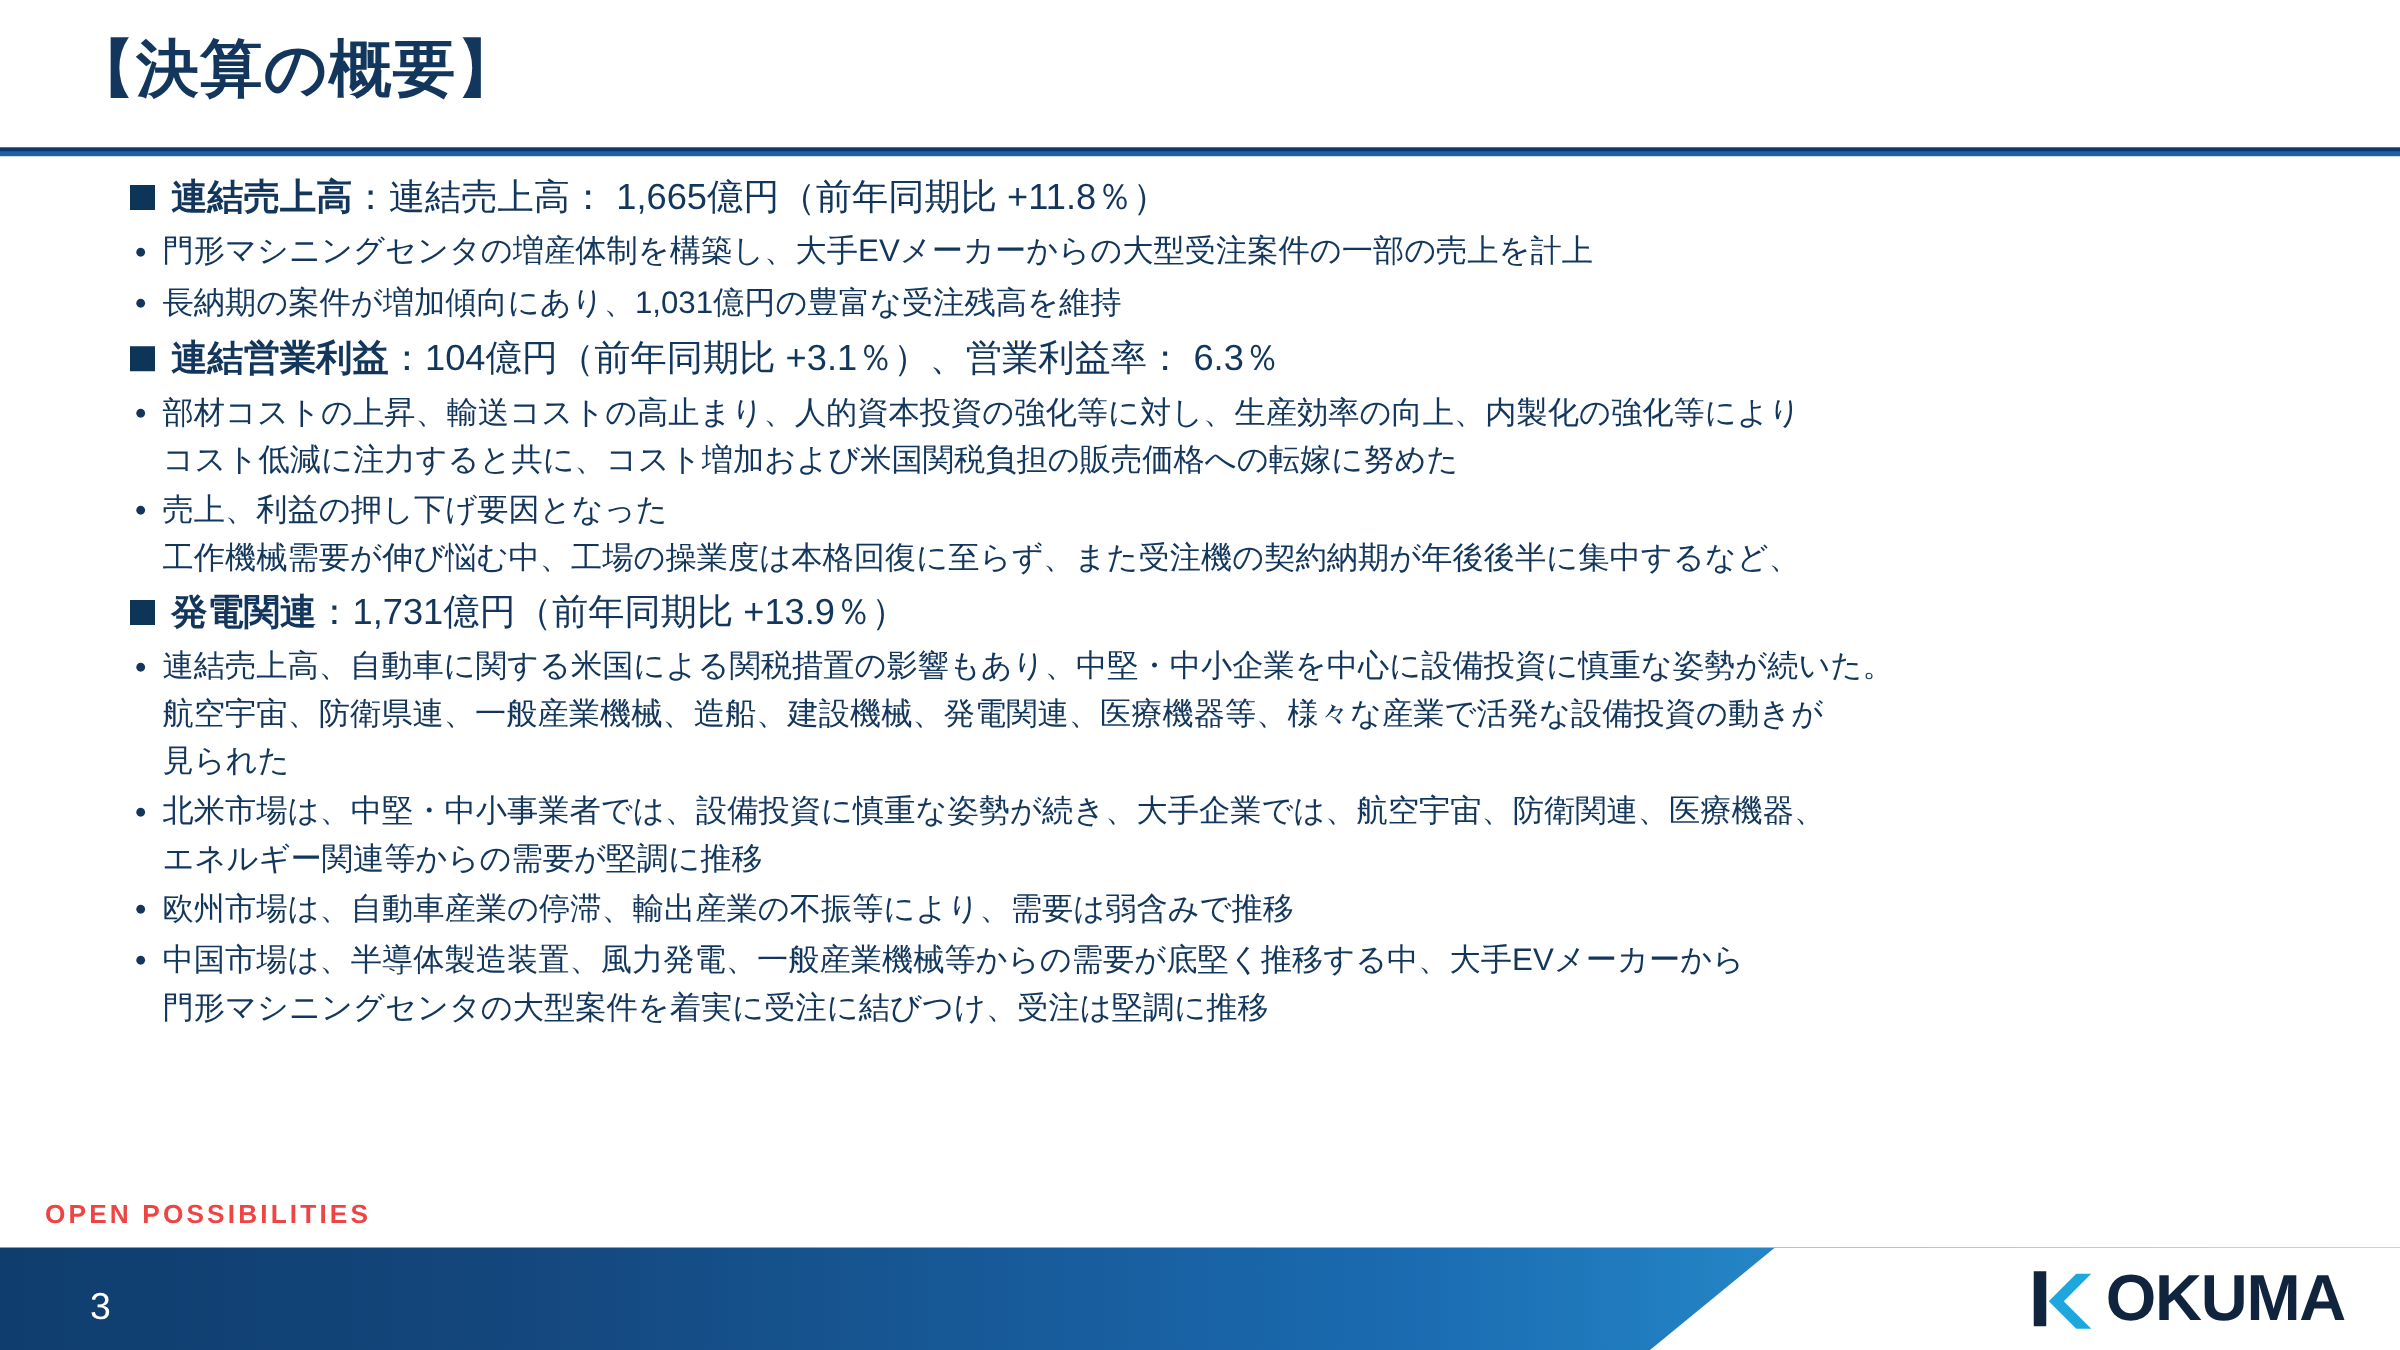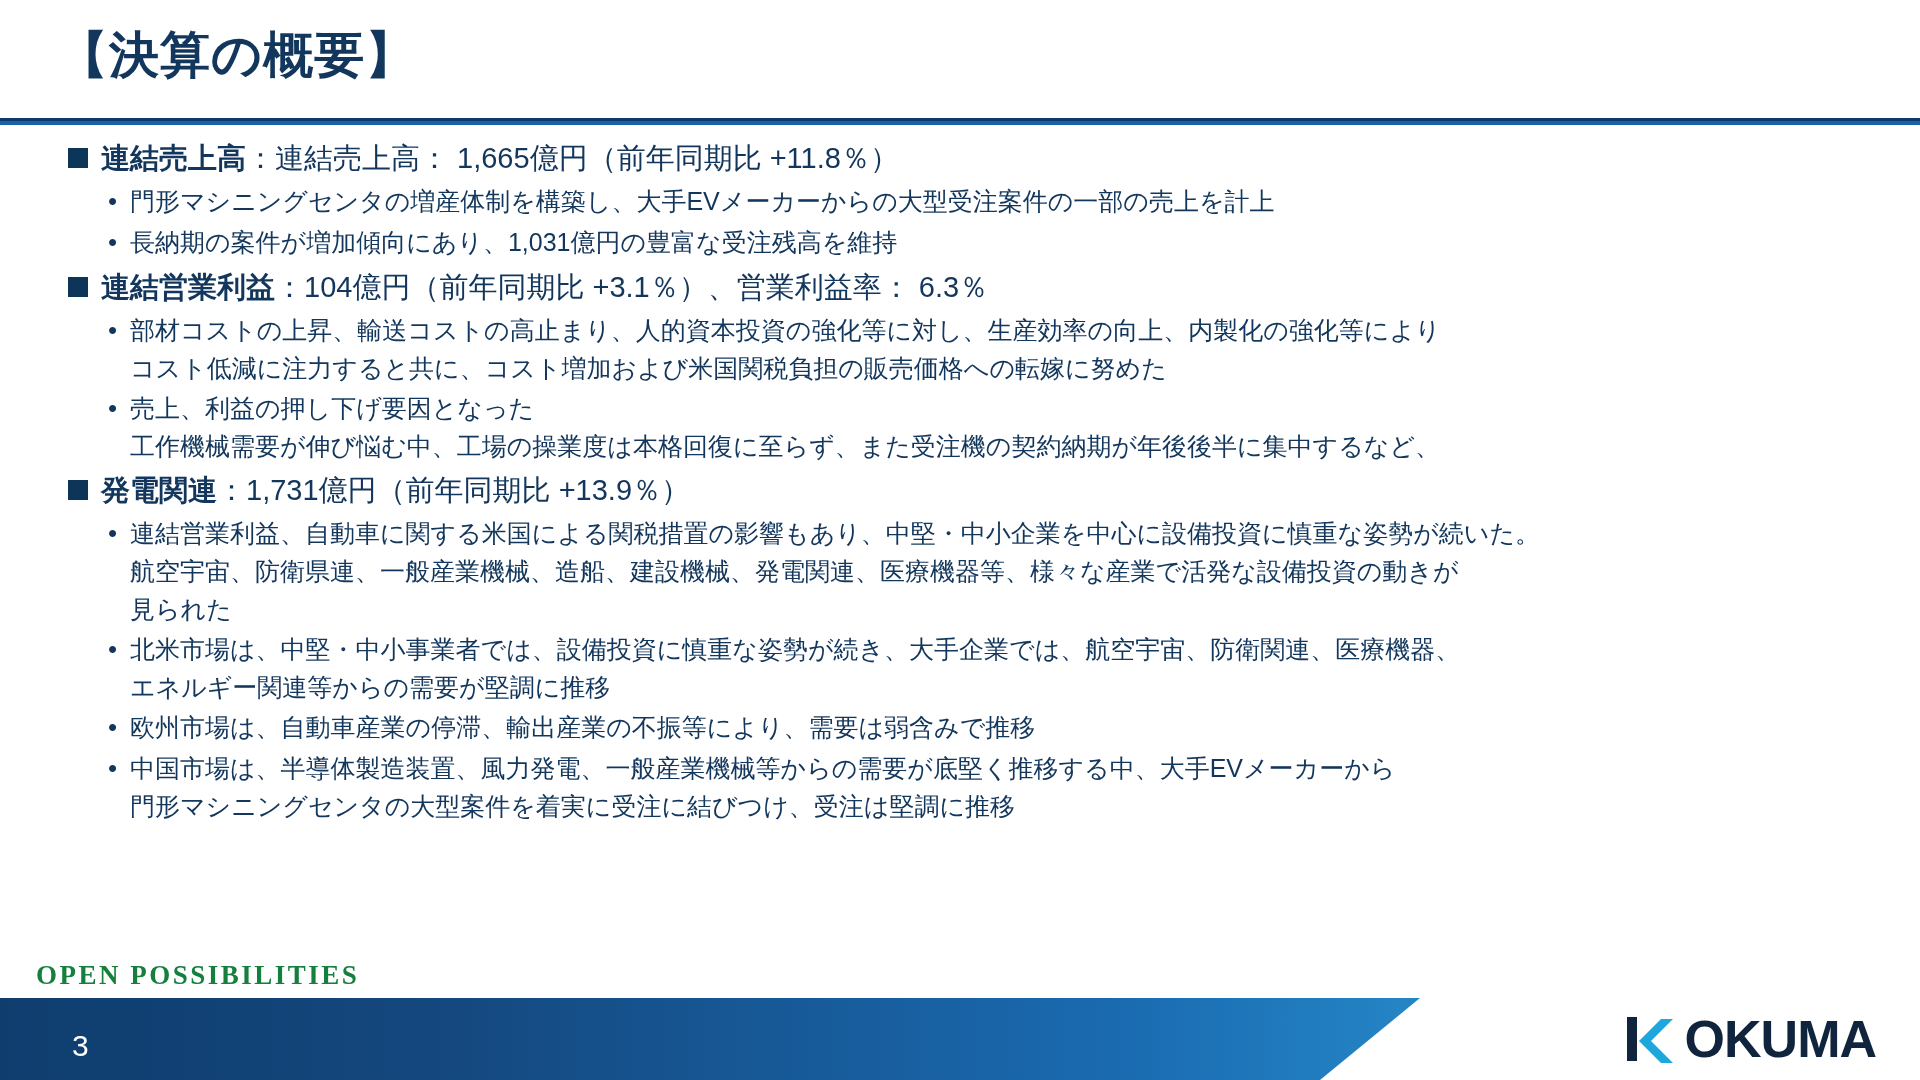--- a/index.html
+++ b/index.html
@@ -62,21 +62,21 @@
     left: 0;
     top: 133px;
     width: 1920px;
   }
   .section {
     margin-bottom: 2px;
   }
   .section-head {
     display: flex;
     align-items: flex-start;
-    padding-left: 68px;
+    padding-left: 104px;
     margin-bottom: 3px;
     margin-top: 5px;
   }
   .sq-bullet {
     display: inline-block;
     width: 20px;
     height: 20px;
     background: #0d3558;
     margin-right: 13px;
     margin-top: 10px;
@@ -116,25 +116,25 @@
   .bullet-text .ln {
     display: block;
     white-space: nowrap;
   }
 
   
   .tagline {
     position: absolute;
     left: 36px;
     top: 960px;
-    font-size: 27px;
+    font-size: 21px;
     font-weight: bold;
     letter-spacing: 2.5px;
-    color: #15803d;
-    font-family: Liberation Serif, serif;
+    color: #ef4444;
+    font-family: Liberation Sans, sans-serif;
   }
   .footer-bar {
     position: absolute;
     left: 0;
     bottom: 0;
     width: 1920px;
     height: 82px;
     background: linear-gradient(to right, #0f3d6e 0%, #14477d 22%, #1a6ab0 58%, #2c9ad6 86%, #3fb2e4 100%);
   }
   .footer-white-wedge {
@@ -234,21 +234,21 @@
       </div>
       <div class="section">
         <div class="section-head">
           <span class="sq-bullet"></span>
           <span class="section-head-text"><span class="lead">発電関連</span><span class="rest">：1,731億円（前年同期比 +13.9％）</span></span>
         </div>
         <div class="bullets">
           <div class="bullet">
             <span class="dot">•</span>
             <span class="bullet-text">
-              <span class="ln">連結営業利益、自動車に関する米国による関税措置の影響もあり、中堅・中小企業を中心に設備投資に慎重な姿勢が続いた。</span>
+              <span class="ln">連結売上高、自動車に関する米国による関税措置の影響もあり、中堅・中小企業を中心に設備投資に慎重な姿勢が続いた。</span>
               <span class="ln">航空宇宙、防衛県連、一般産業機械、造船、建設機械、発電関連、医療機器等、様々な産業で活発な設備投資の動きが</span>
               <span class="ln">見られた</span>
             </span>
           </div>
           <div class="bullet">
             <span class="dot">•</span>
             <span class="bullet-text">
               <span class="ln">北米市場は、中堅・中小事業者では、設備投資に慎重な姿勢が続き、大手企業では、航空宇宙、防衛関連、医療機器、</span>
               <span class="ln">エネルギー関連等からの需要が堅調に推移</span>
             </span>

